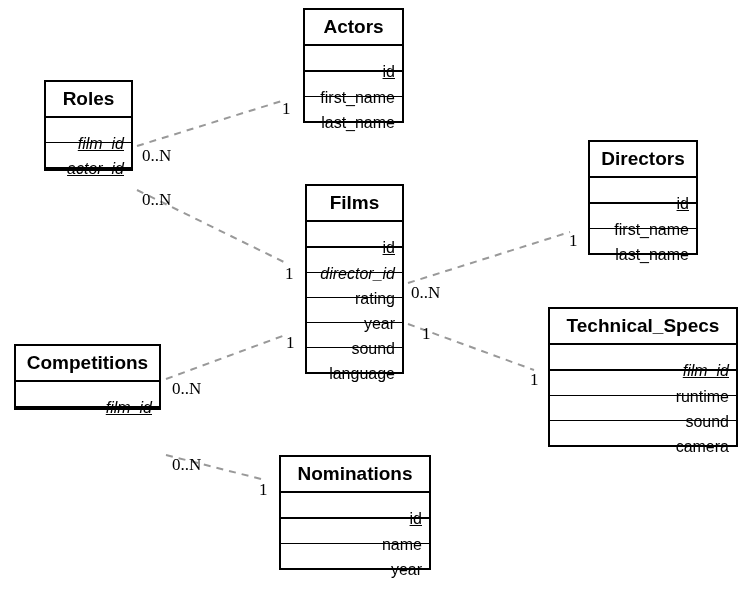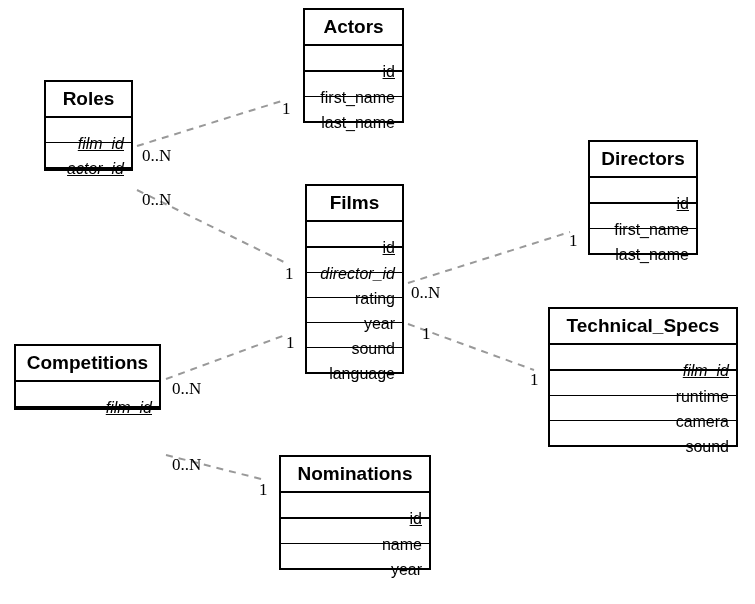--- a/index.html
+++ b/index.html
@@ -120,22 +120,22 @@
       <div class="entity" style="left: 588px; top: 140px; width: 110px;">
         <div class="entity-title">Directors</div>
         <div class="attr sep-strong"><span class="pk">id</span></div>
         <div class="attr"><span>first_name</span></div>
         <div class="attr"><span>last_name</span></div>
       </div>
       <div class="entity" style="left: 548px; top: 307px; width: 190px;">
         <div class="entity-title">Technical_Specs</div>
         <div class="attr sep-strong"><span class="pkfk">film_id</span></div>
         <div class="attr"><span>runtime</span></div>
+        <div class="attr"><span>sound</span></div>
         <div class="attr"><span>camera</span></div>
-        <div class="attr"><span>sound</span></div>
       </div>
       <div class="entity" style="left: 14px; top: 344px; width: 147px;">
         <div class="entity-title">Competitions</div>
         <div class="attr sep-strong"><span class="pkfk">film_id</span></div>
       </div>
       <div class="entity" style="left: 279px; top: 455px; width: 152px;">
         <div class="entity-title">Nominations</div>
         <div class="attr sep-strong"><span class="pk">id</span></div>
         <div class="attr"><span>name</span></div>
         <div class="attr"><span>year</span></div>

